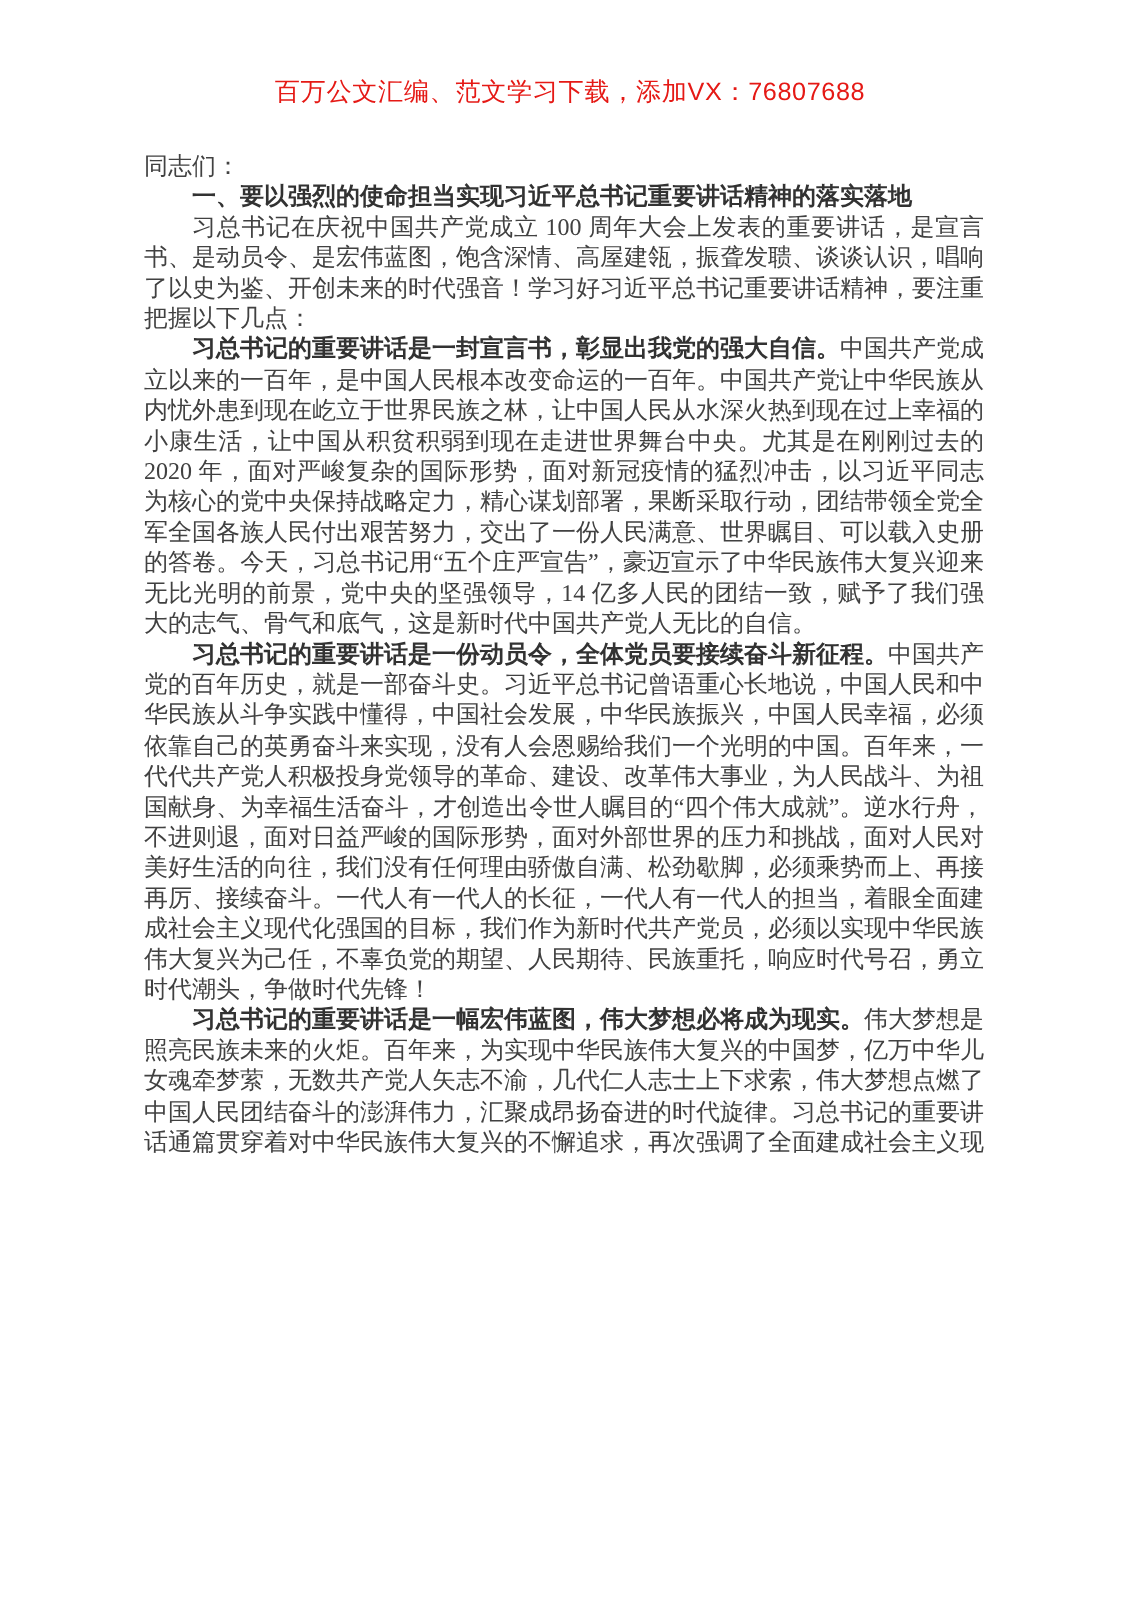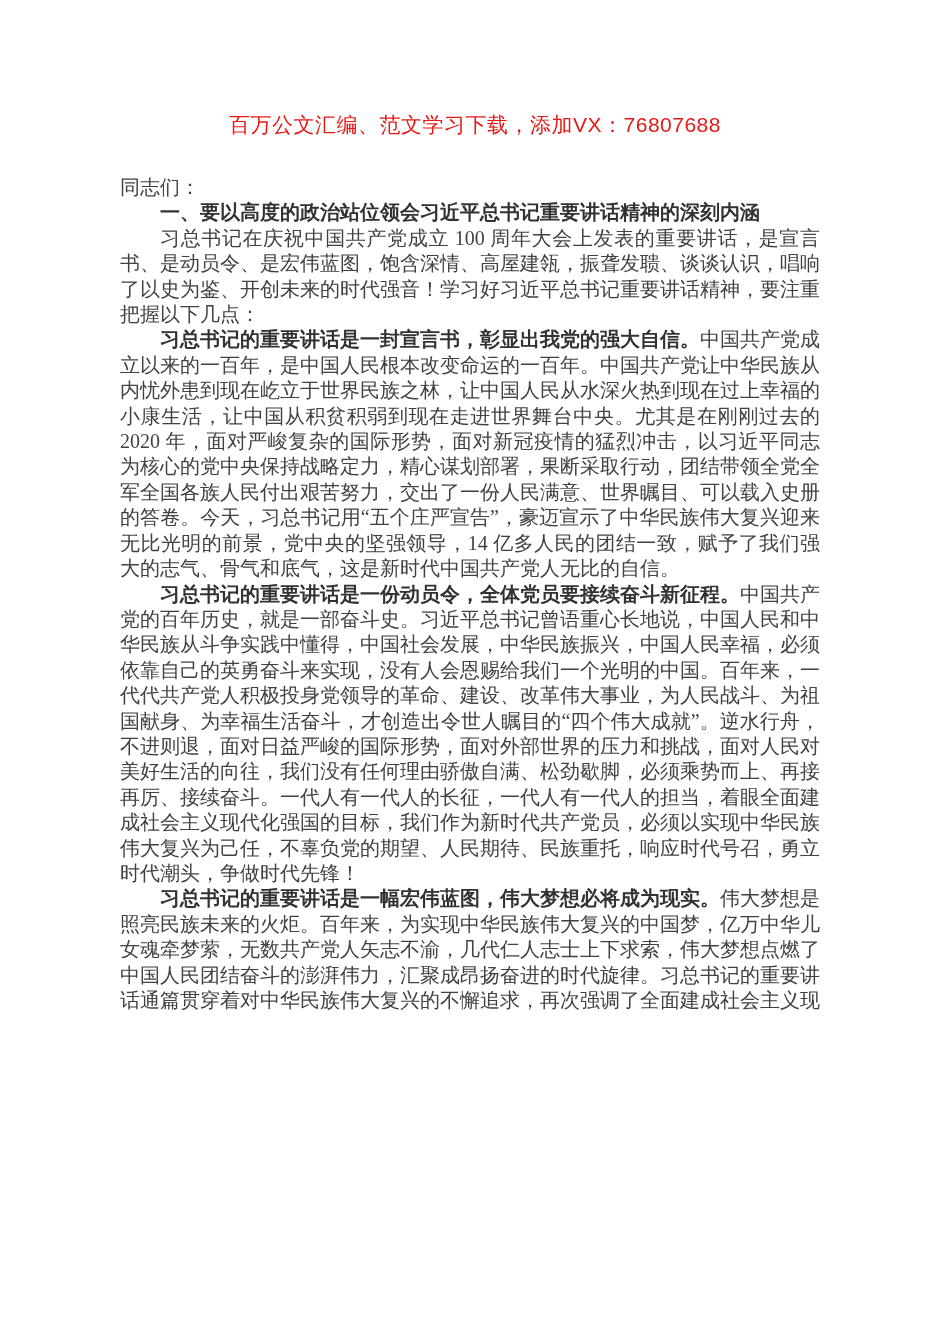--- a/index.html
+++ b/index.html
@@ -10,21 +10,20 @@
   }
   *{ box-sizing:border-box; }
   html,body{ margin:0; padding:0; background:#fff; }
   .page{
     position:relative;
     width:950px;
     height:964px;
     background:var(--page-bg);
     overflow:hidden;
     font-family:"Liberation Serif","DejaVu Serif",serif;
-    margin-top:48px;
   }
   .promo-header{
     padding-top:64px;
     text-align:center;
     font-family:"Liberation Sans","DejaVu Sans",sans-serif;
     font-size:21px;
     line-height:26px;
     color:var(--promo-red);
     letter-spacing:0.5px;
   }
@@ -61,21 +60,21 @@
 </style>
 </head>
 <body>
 
 <div class="page">
   <div class="promo-header">百万公文汇编、范文学习下载，添加VX：76807688</div>
 
   <div class="doc-body">
     <p class="salutation">同志们：</p>
     <div id="paragraphs">
-        <p class="heading">一、要以高度的政治站位领会习近平总书记重要讲话精神的深刻内涵</p>
+        <p class="heading">一、要以强烈的使命担当实现习近平总书记重要讲话精神的落实落地</p>
         <p class="para">习总书记在庆祝中国共产党成立 100 周年大会上发表的重要讲话，是宣言书、是动员令、是宏伟蓝图，饱含深情、高屋建瓴，振聋发聩、谈谈认识，唱响了以史为鉴、开创未来的时代强音！学习好习近平总书记重要讲话精神，要注重把握以下几点：</p>
         <p class="para"><b class="lead">习总书记的重要讲话是一封宣言书，彰显出我党的强大自信。</b><span>中国共产党成立以来的一百年，是中国人民根本改变命运的一百年。中国共产党让中华民族从内忧外患到现在屹立于世界民族之林，让中国人民从水深火热到现在过上幸福的小康生活，让中国从积贫积弱到现在走进世界舞台中央。尤其是在刚刚过去的 2020 年，面对严峻复杂的国际形势，面对新冠疫情的猛烈冲击，以习近平同志为核心的党中央保持战略定力，精心谋划部署，果断采取行动，团结带领全党全军全国各族人民付出艰苦努力，交出了一份人民满意、世界瞩目、可以载入史册的答卷。今天，习总书记用“五个庄严宣告”，豪迈宣示了中华民族伟大复兴迎来无比光明的前景，党中央的坚强领导，14 亿多人民的团结一致，赋予了我们强大的志气、骨气和底气，这是新时代中国共产党人无比的自信。</span></p>
         <p class="para"><b class="lead">习总书记的重要讲话是一份动员令，全体党员要接续奋斗新征程。</b><span>中国共产党的百年历史，就是一部奋斗史。习近平总书记曾语重心长地说，中国人民和中华民族从斗争实践中懂得，中国社会发展，中华民族振兴，中国人民幸福，必须依靠自己的英勇奋斗来实现，没有人会恩赐给我们一个光明的中国。百年来，一代代共产党人积极投身党领导的革命、建设、改革伟大事业，为人民战斗、为祖国献身、为幸福生活奋斗，才创造出令世人瞩目的“四个伟大成就”。逆水行舟，不进则退，面对日益严峻的国际形势，面对外部世界的压力和挑战，面对人民对美好生活的向往，我们没有任何理由骄傲自满、松劲歇脚，必须乘势而上、再接再厉、接续奋斗。一代人有一代人的长征，一代人有一代人的担当，着眼全面建成社会主义现代化强国的目标，我们作为新时代共产党员，必须以实现中华民族伟大复兴为己任，不辜负党的期望、人民期待、民族重托，响应时代号召，勇立时代潮头，争做时代先锋！</span></p>
         <p class="para"><b class="lead">习总书记的重要讲话是一幅宏伟蓝图，伟大梦想必将成为现实。</b><span>伟大梦想是照亮民族未来的火炬。百年来，为实现中华民族伟大复兴的中国梦，亿万中华儿女魂牵梦萦，无数共产党人矢志不渝，几代仁人志士上下求索，伟大梦想点燃了中国人民团结奋斗的澎湃伟力，汇聚成昂扬奋进的时代旋律。习总书记的重要讲话通篇贯穿着对中华民族伟大复兴的不懈追求，再次强调了全面建成社会主义现代化强国的奋斗目标，并针对“以史为鉴，开创未来”提出了“八个必须”的现实要求，为实现伟大梦想绘制出一副完整的宏伟蓝图。站在新时代的历史方位，我们比历史上任何时期都更接近中华民族伟大复兴的目标，比历史上任何时期都更有信心、更有能力实现这个目标，实现中华民族伟大复兴进入了不可逆转的历史进程！只要我们传承红色基因、赓续精神血脉，发扬建党精神、不懈接续奋斗，中华民族伟大复兴的中国梦必将实现。</span></p>
         <p class="heading">二、要以高度的政治站位领会习近平总书记重要讲话精神的深刻内涵</p>
       </div>
   </div>
 </div>
 
 </body></html>

